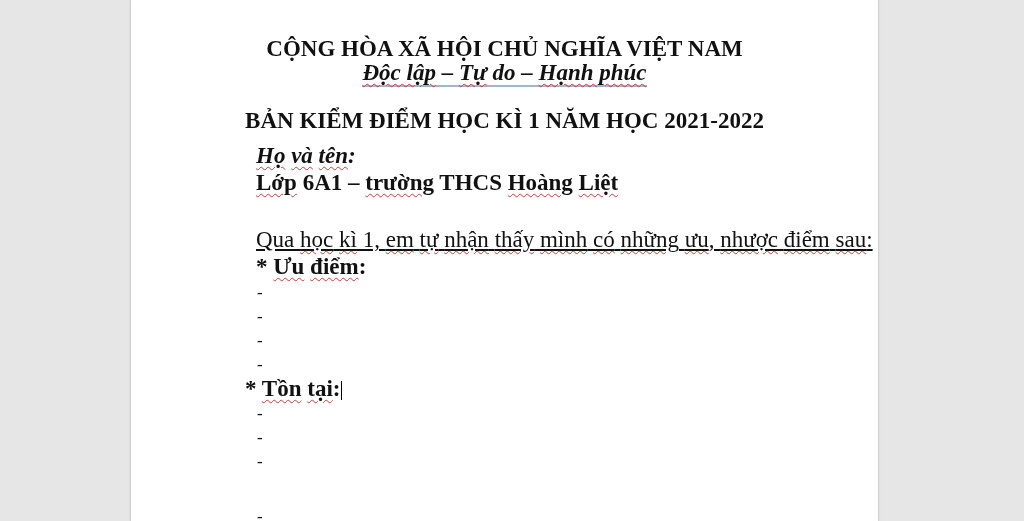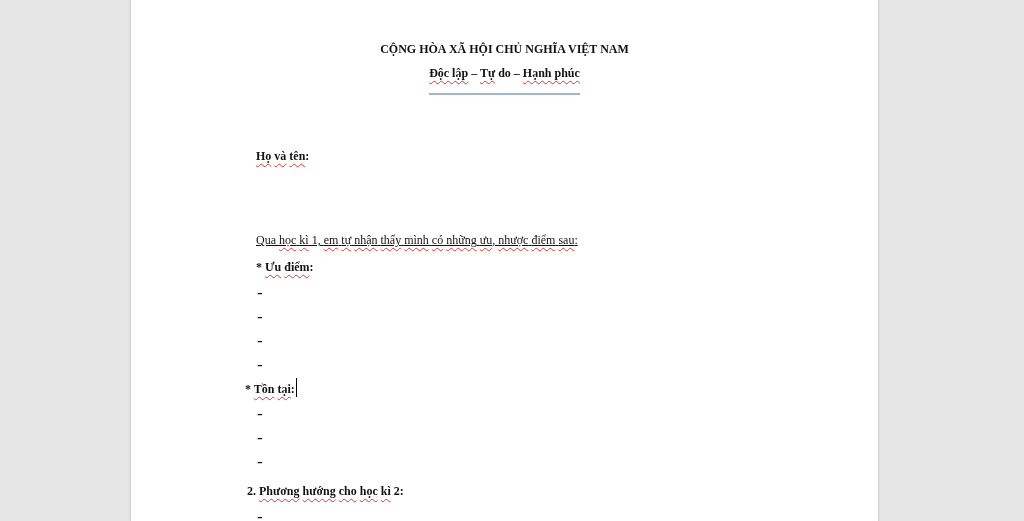--- a/index.html
+++ b/index.html
@@ -25,38 +25,39 @@
       background: #ffffff;
       border-left: 1px solid #d0d0d0;
       border-right: 1px solid #d0d0d0;
       box-shadow: 0 0 2px rgba(0,0,0,0.08);
       font-family: "Liberation Serif", "DejaVu Serif", serif;
       color: #111111;
     }
     .line {
       position: absolute;
       white-space: nowrap;
-      font-size: 12px;
+      font-size: 23px;
       line-height: 22px;
     }
     .center {
       left: 0;
       width: 747px;
       text-align: center;
     }
     .bold { font-weight: bold; }
     .sq {
       text-decoration: underline wavy #d23a3a;
       text-decoration-thickness: 1px;
       text-underline-offset: 3px;
     }
     .motto-underline {
       display: inline-block;
       border-bottom: 2px solid #9fb7c6;
-      padding-bottom: 9px;
+      padding-bottom: 1px;
+      font-style: italic;
     }
     .cursor {
       display: inline-block;
       width: 1px;
       height: 19px;
       background: #000;
       vertical-align: -4px;
       margin-left: 1px;
     }
     .dash {
@@ -70,25 +71,31 @@
   <div class="page">
 
     <div class="line center bold" style="top:38px;">
       <span>CỘNG HÒA XÃ HỘI CHỦ NGHĨA VIỆT NAM</span>
     </div>
 
     <div class="line center bold" style="top:62px;">
       <span class="motto-underline"><span class="sq">Độc lập</span><span> – </span><span class="sq">Tự</span><span> do – </span><span class="sq">Hạnh phúc</span></span>
     </div>
 
+    <div class="line center bold" style="top:110px;">
+      <span>BẢN KIỂM ĐIỂM HỌC KÌ 1 NĂM HỌC 2021-2022</span>
+    </div>
 
-    <div class="line bold" style="top:145px; left:125px;">
+    <div class="line bold" style="top:145px; left:125px;font-style:italic;">
       <span class="sq">Họ</span><span> </span><span class="sq">và</span><span> </span><span class="sq">tên</span><span>:</span>
     </div>
 
+    <div class="line bold" style="top:172px; left:125px;">
+      <span class="sq">Lớp</span><span> 6A1 – </span><span class="sq">trường</span><span> THCS </span><span class="sq">Hoàng</span><span> </span><span class="sq">Liệt</span>
+    </div>
 
 
     <div class="line" style="top:229px; left:125px;text-decoration:underline;">
       <span>Qua </span><span class="sq">học</span><span> </span><span class="sq">kì</span><span> 1, </span><span class="sq">em</span><span> </span><span class="sq">tự</span><span> </span><span class="sq">nhận</span><span> </span><span class="sq">thấy</span><span> </span><span class="sq">mình</span><span> </span><span class="sq">có</span><span> </span><span class="sq">những</span><span> </span><span class="sq">ưu</span><span>, </span><span class="sq">nhược</span><span> </span><span class="sq">điểm</span><span> </span><span class="sq">sau</span><span>:</span>
     </div>
 
     <div class="line bold" style="top:256px; left:125px;">
       <span>* </span><span class="sq">Ưu</span><span> </span><span class="sq">điểm</span><span>:</span>
     </div>
 
@@ -98,20 +105,17 @@
     <div class="line dash" style="top:354px; left:126px;"><span>-</span></div>
 
     <div class="line bold" style="top:378px; left:114px;">
       <span>* </span><span class="sq">Tồn</span><span> </span><span class="sq">tại</span><span>:</span><span class="cursor"></span>
     </div>
 
     <div class="line dash" style="top:403px; left:126px;"><span>-</span></div>
     <div class="line dash" style="top:427px; left:126px;"><span>-</span></div>
     <div class="line dash" style="top:451px; left:126px;"><span>-</span></div>
 
-    <div class="line bold" style="top:480px; left:116px;">
-      <span>2. </span><span class="sq">Phương</span><span> </span><span class="sq">hướng</span><span> </span><span class="sq">cho</span><span> </span><span class="sq">học</span><span> </span><span class="sq">kì</span><span> 2:</span>
-    </div>
 
     <div class="line dash" style="top:506px; left:126px;"><span>-</span></div>
 
   </div>
 </div>
 
 </body></html>

